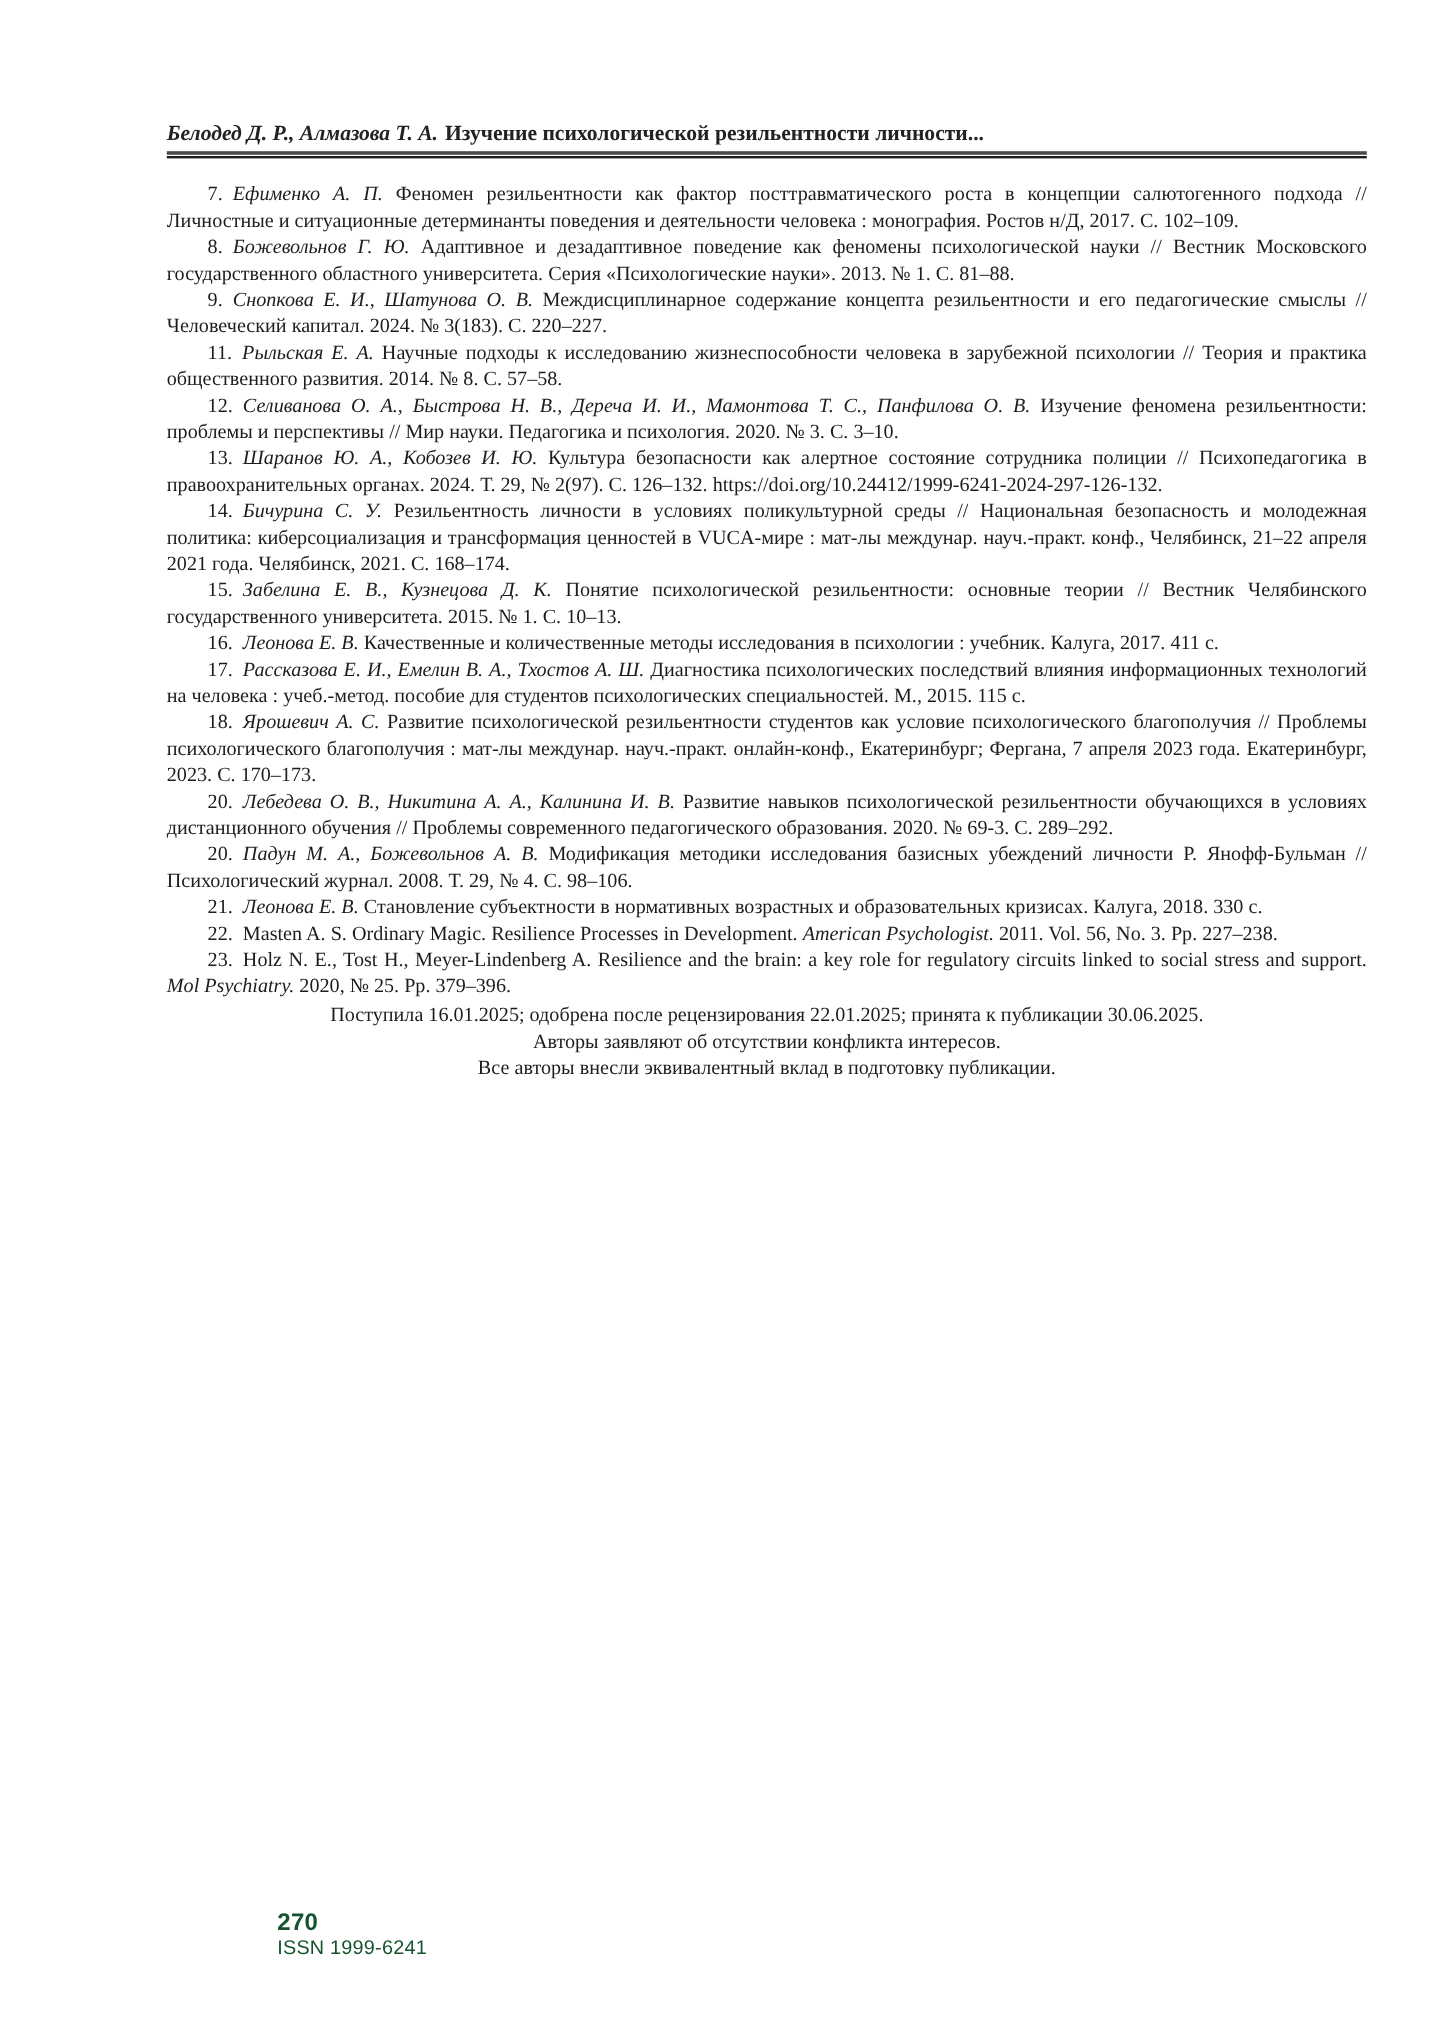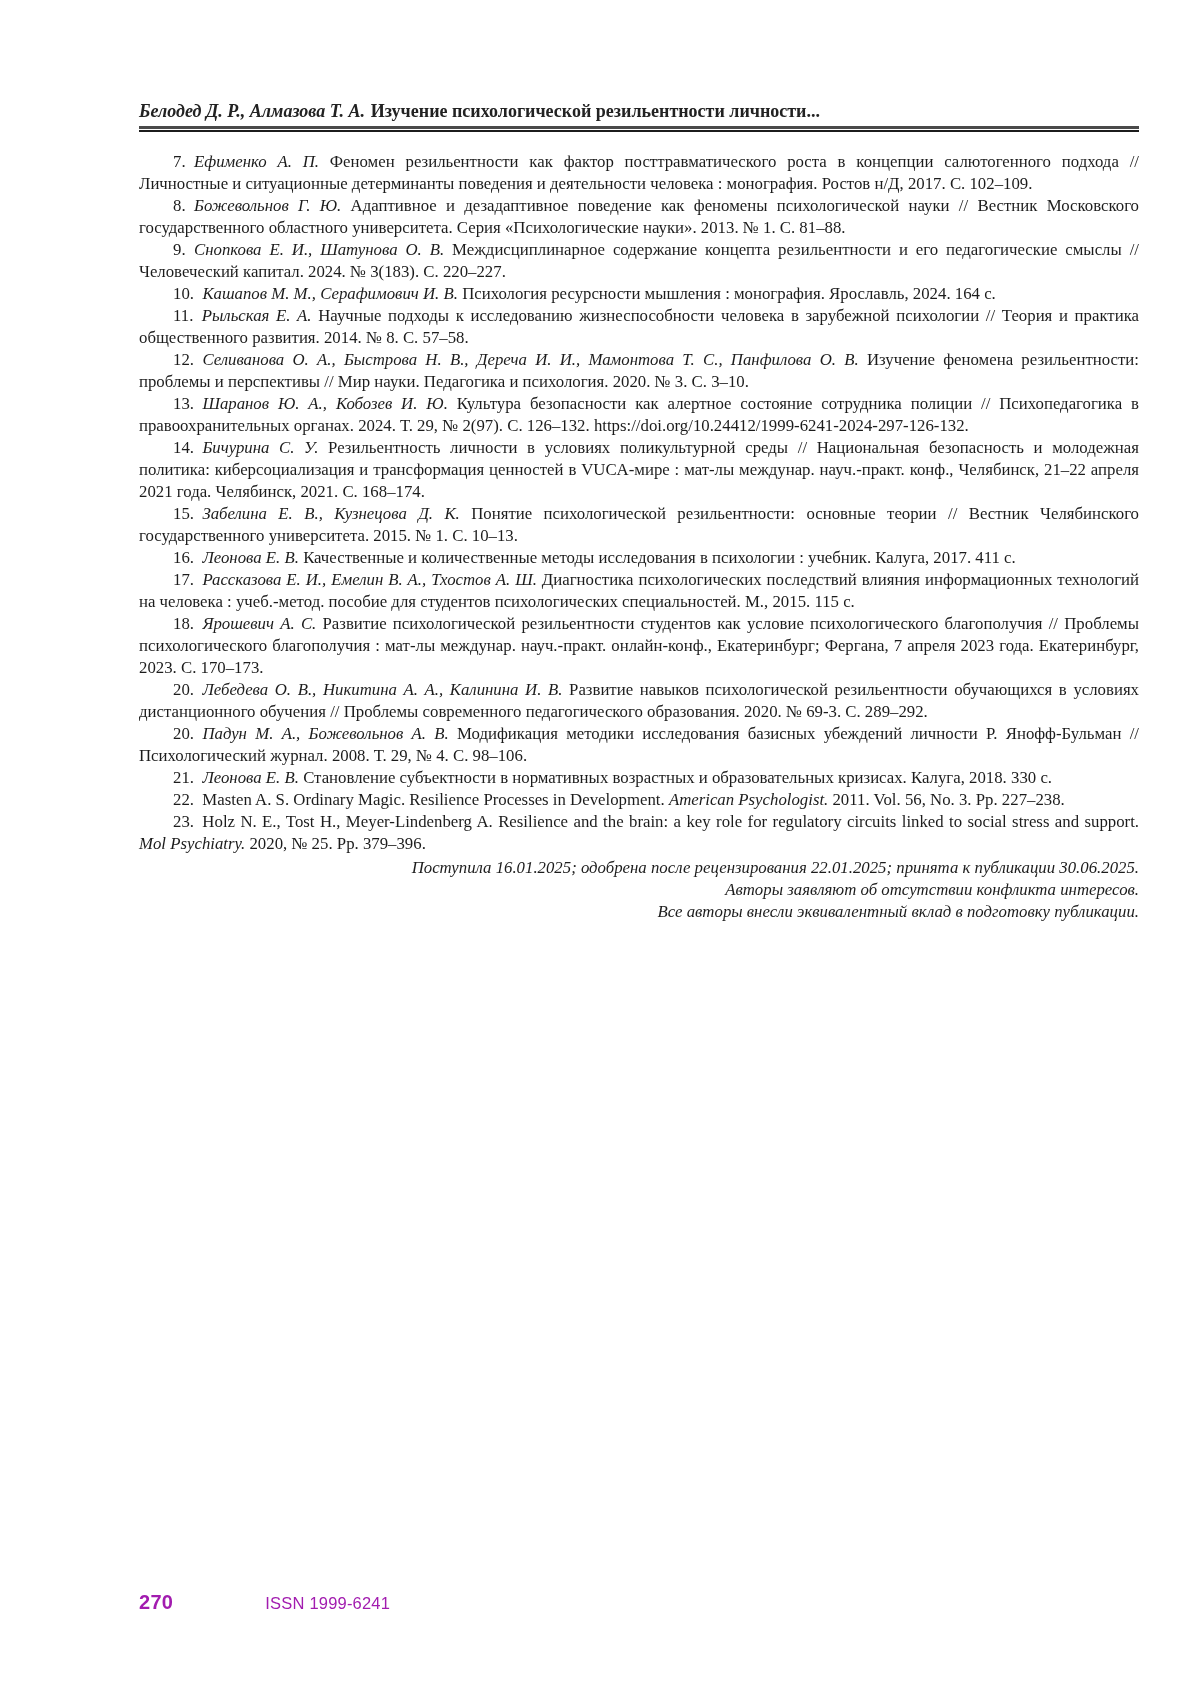--- a/index.html
+++ b/index.html
@@ -53,32 +53,32 @@
     margin: 0;
     text-indent: 34px;
     text-align: justify;
   }
   .refs i { font-style: italic; }
   .closing {
     margin-top: 2px;
   }
   .closing p {
     margin: 0;
-    text-align: right;
-    font-style: italic;
+    text-align: center;
   }
   .page-footer {
     position: absolute;
     top: 1591px;
     left: 128px;
     width: 1000px;
     display: flex;
     align-items: baseline;
     font-family: "Liberation Sans", "DejaVu Sans", sans-serif;
-    color: #a21caf;
+    color: #14532d;
+    flex-direction: column;
   }
   .page-num {
     font-weight: bold;
     font-size: 20px;
     letter-spacing: 0.3px;
   }
   .issn {
     margin-left: 92px;
     font-size: 16.5px;
     letter-spacing: 0.2px;
@@ -101,21 +101,20 @@
   <div class="header-rule">
     <div class="rule-thick"></div>
     <div class="rule-thin"></div>
   </div>
 
   <div class="body-block">
     <div class="refs">
         <p><span>7. </span><i>Ефименко А. П. </i><span>Феномен резильентности как фактор посттравматического роста в концепции салютогенного подхода // Личностные и ситуационные детерминанты поведения и деятельности человека : монография. Ростов н/Д, 2017. С. 102–109.</span></p>
         <p><span>8. </span><i>Божевольнов Г. Ю. </i><span>Адаптивное и дезадаптивное поведение как феномены психологической науки // Вестник Московского государственного областного университета. Серия «Психологические науки». 2013. № 1. С. 81–88.</span></p>
         <p><span>9. </span><i>Снопкова Е. И., Шатунова О. В. </i><span>Междисциплинарное содержание концепта резильентности и его педагогические смыслы // Человеческий капитал. 2024. № 3(183). С. 220–227.</span></p>
-        <p><span>10. </span><i>Кашапов М. М., Серафимович И. В. </i><span>Психология ресурсности мышления : монография. Ярославль, 2024. 164 с.</span></p>
         <p><span>11. </span><i>Рыльская Е. А. </i><span>Научные подходы к исследованию жизнеспособности человека в зарубежной психологии // Теория и практика общественного развития. 2014. № 8. С. 57–58.</span></p>
         <p><span>12. </span><i>Селиванова О. А., Быстрова Н. В., Дереча И. И., Мамонтова Т. С., Панфилова О. В. </i><span>Изучение феномена резильентности: проблемы и перспективы // Мир науки. Педагогика и психология. 2020. № 3. С. 3–10.</span></p>
         <p><span>13. </span><i>Шаранов Ю. А., Кобозев И. Ю. </i><span>Культура безопасности как алертное состояние сотрудника полиции // Психопедагогика в правоохранительных органах. 2024. Т. 29, № 2(97). С. 126–132. https://doi.org/10.24412/1999-6241-2024-297-126-132.</span></p>
         <p><span>14. </span><i>Бичурина С. У. </i><span>Резильентность личности в условиях поликультурной среды // Национальная безопасность и молодежная политика: киберсоциализация и трансформация ценностей в VUCA-мире : мат-лы междунар. науч.-практ. конф., Челябинск, 21–22 апреля 2021 года. Челябинск, 2021. С. 168–174.</span></p>
         <p><span>15. </span><i>Забелина Е. В., Кузнецова Д. К. </i><span>Понятие психологической резильентности: основные теории // Вестник Челябинского государственного университета. 2015. № 1. С. 10–13.</span></p>
         <p><span>16. </span><i>Леонова Е. В. </i><span>Качественные и количественные методы исследования в психологии : учебник. Калуга, 2017. 411 с.</span></p>
         <p><span>17. </span><i>Рассказова Е. И., Емелин В. А., Тхостов А. Ш. </i><span>Диагностика психологических последствий влияния информационных технологий на человека : учеб.-метод. пособие для студентов психологических специальностей. М., 2015. 115 с.</span></p>
         <p><span>18. </span><i>Ярошевич А. С. </i><span>Развитие психологической резильентности студентов как условие психологического благополучия // Проблемы психологического благополучия : мат-лы междунар. науч.-практ. онлайн-конф., Екатеринбург; Фергана, 7 апреля 2023 года. Екатеринбург, 2023. С. 170–173.</span></p>
         <p><span>20. </span><i>Лебедева О. В., Никитина А. А., Калинина И. В. </i><span>Развитие навыков психологической резильентности обучающихся в условиях дистанционного обучения // Проблемы современного педагогического образования. 2020. № 69-3. С. 289–292.</span></p>
         <p><span>20. </span><i>Падун М. А., Божевольнов А. В. </i><span>Модификация методики исследования базисных убеждений личности Р. Янофф-Бульман // Психологический журнал. 2008. Т. 29, № 4. С. 98–106.</span></p>

